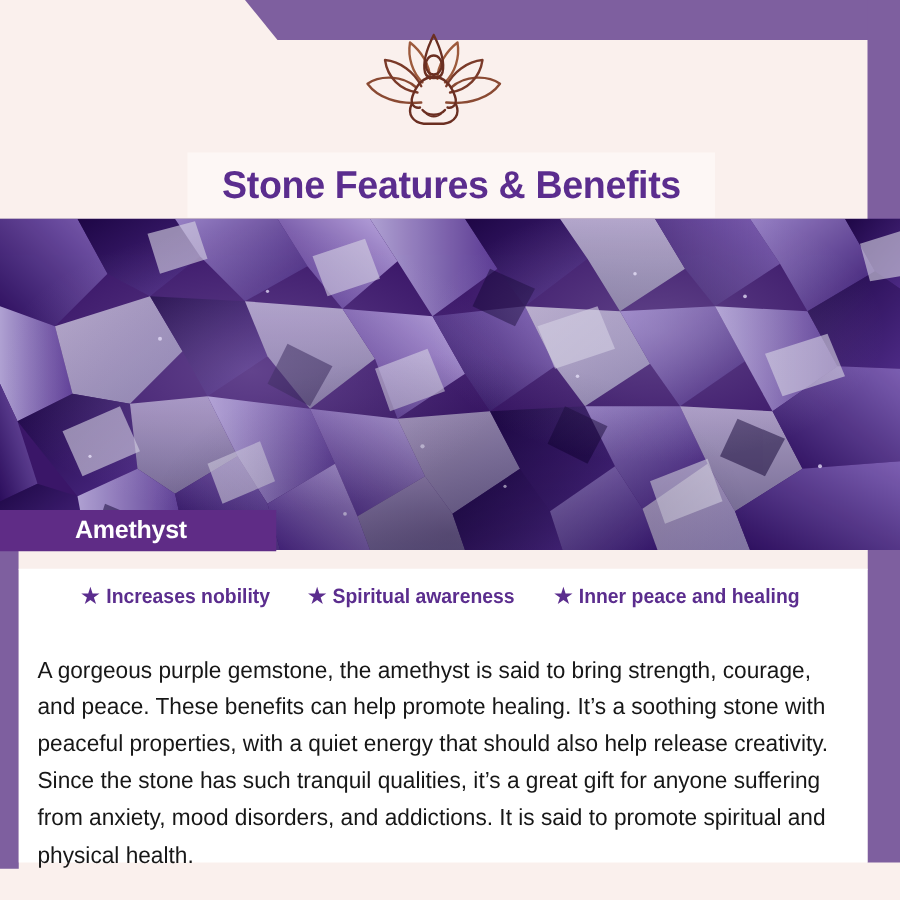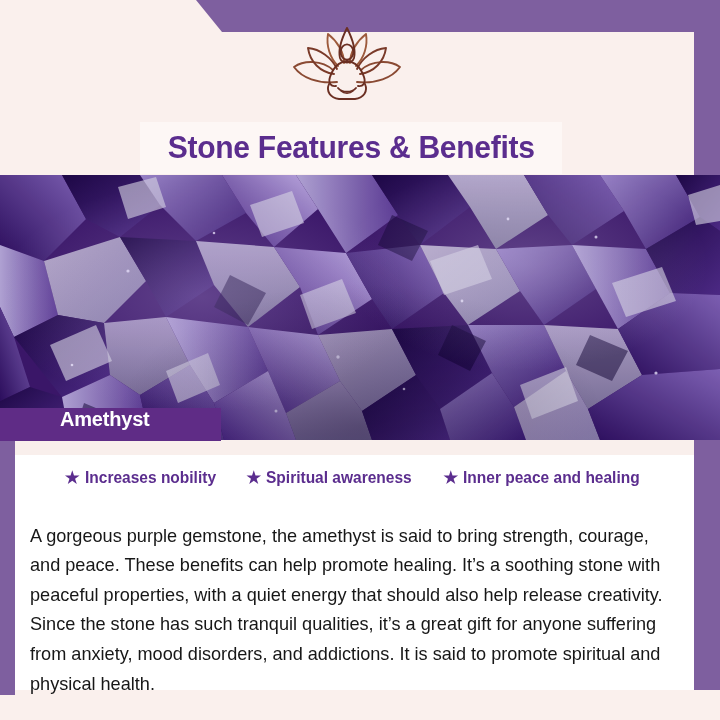--- a/index.html
+++ b/index.html
@@ -94,21 +94,21 @@
     font-family: "Liberation Serif", serif;
     font-size: 16.5px;
     letter-spacing: 2.4px;
     color: #3b2320;
     font-weight: 400;
   }
 
   
   .title-panel {
     position: absolute;
-    left: 140px;
+    left: 150px;
     top: 122px;
     width: 422px;
     height: 52px;
     background: #fdf7f5;
     display: flex;
     align-items: center;
     justify-content: center;
   }
   .title-text {
     font-size: 31px;
@@ -145,21 +145,21 @@
 
   
   .caption-bar {
     position: absolute;
     left: 0;
     top: 408px;
     width: 221px;
     height: 33px;
     background: #5f2c86;
     display: flex;
-    align-items: flex-start;
+    align-items: center;
   }
   .caption-text {
     color: #ffffff;
     font-size: 20px;
     font-weight: 700;
     padding-left: 60px;
     letter-spacing: -0.2px;
   }
 
   

